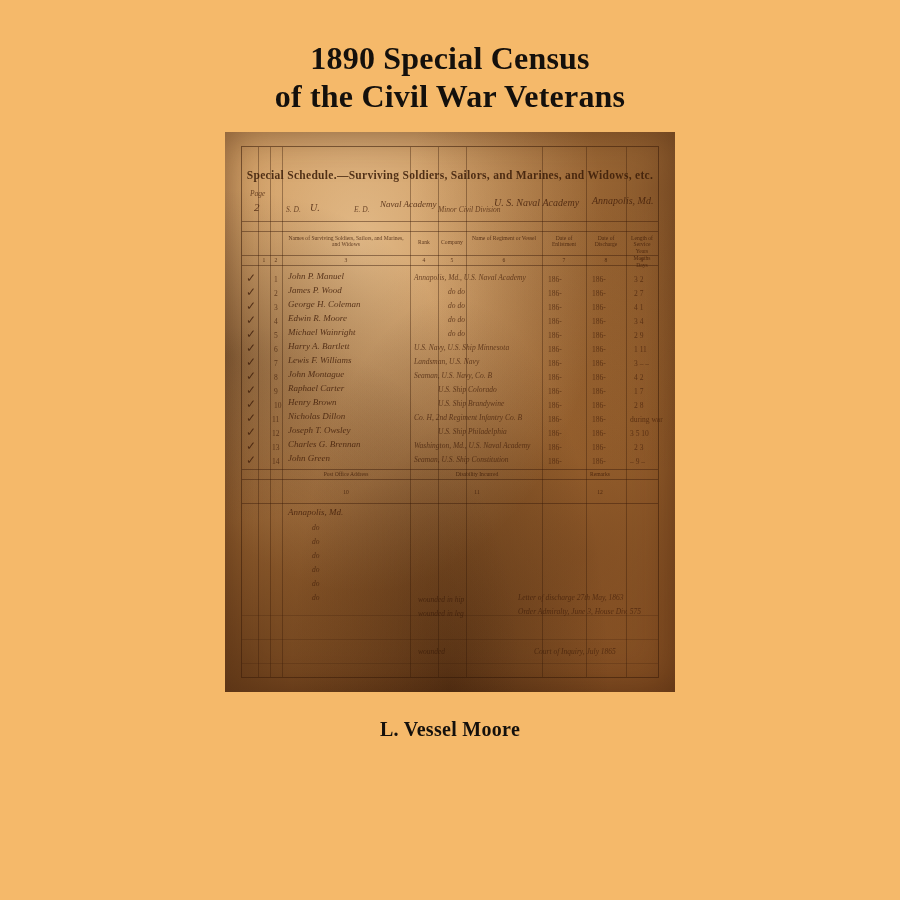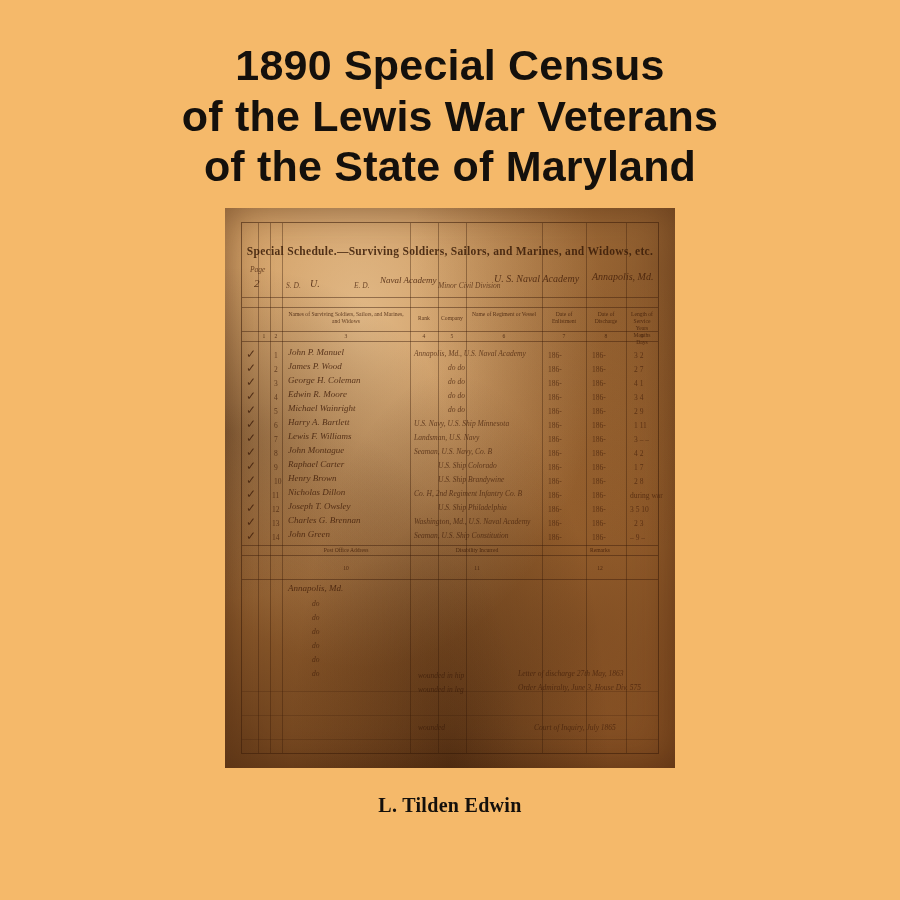--- a/index.html
+++ b/index.html
@@ -26,23 +26,23 @@
 
   .title-block {
     width: 100%;
     text-align: center;
     margin-top: 40px;
     padding: 0 60px;
     box-sizing: border-box;
   }
 
   .title-line {
-    font-family: Liberation Sans, sans-serif;
+    font-family: Liberation Serif, serif;
     font-weight: bold;
-    font-size: 43px;
+    font-size: 32px;
     line-height: 1.18;
     color: #14100c;
     letter-spacing: 0.2px;
   }
 
   
   .doc-wrap {
     margin-top: 16px;
     width: 450px;
     height: 560px;
@@ -163,22 +163,21 @@
     letter-spacing: 0.3px;
   }
 </style>
 </head>
 <body>
 
 <div class="cover">
 
   <div class="title-block">
     <div class="title-line">1890 Special Census</div>
-    <div class="title-line">of the Lewis War Veterans</div>
-    <div class="title-line">of the State of Maryland</div>
+    <div class="title-line">of the Civil War Veterans</div>
   </div>
 
   <div class="doc-wrap">
     <div class="doc">
       <div class="page-inner">
 
         <div class="doc-head">Special Schedule.—Surviving Soldiers, Sailors, and Marines, and Widows, etc.</div>
 
         <div class="script tiny" style="left:8px; top:42px;">Page</div>
         <div class="script" style="left:12px; top:54px; font-size:11px;">2</div>
@@ -368,15 +367,15 @@
 
         <div class="hline" style="top:468px; opacity:0.5;"></div>
         <div class="hline" style="top:492px; opacity:0.5;"></div>
         <div class="hline" style="top:516px; opacity:0.5;"></div>
 
       </div>
     </div>
   </div>
 
 
-  <div class="author">L. Tilden Edwin</div>
+  <div class="author">L. Vessel Moore</div>
 
 </div>
 
 </body></html>

